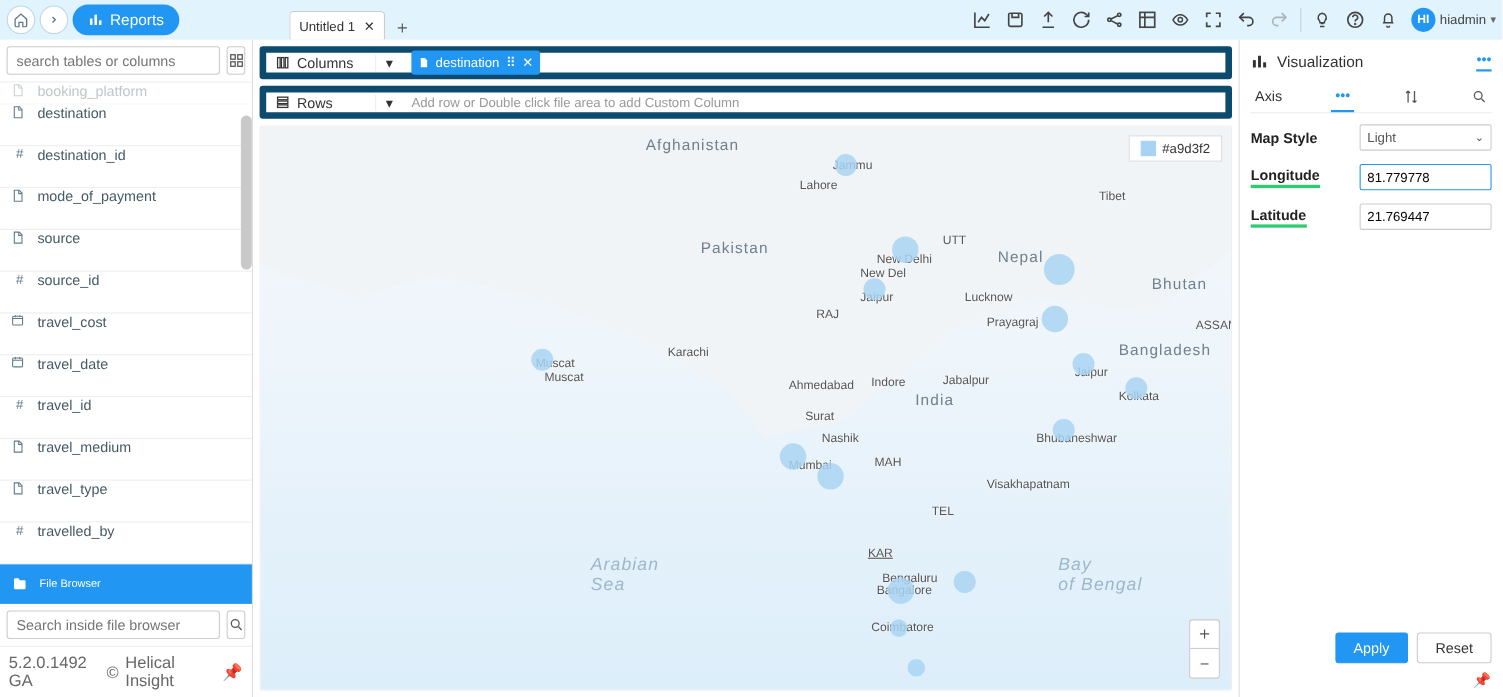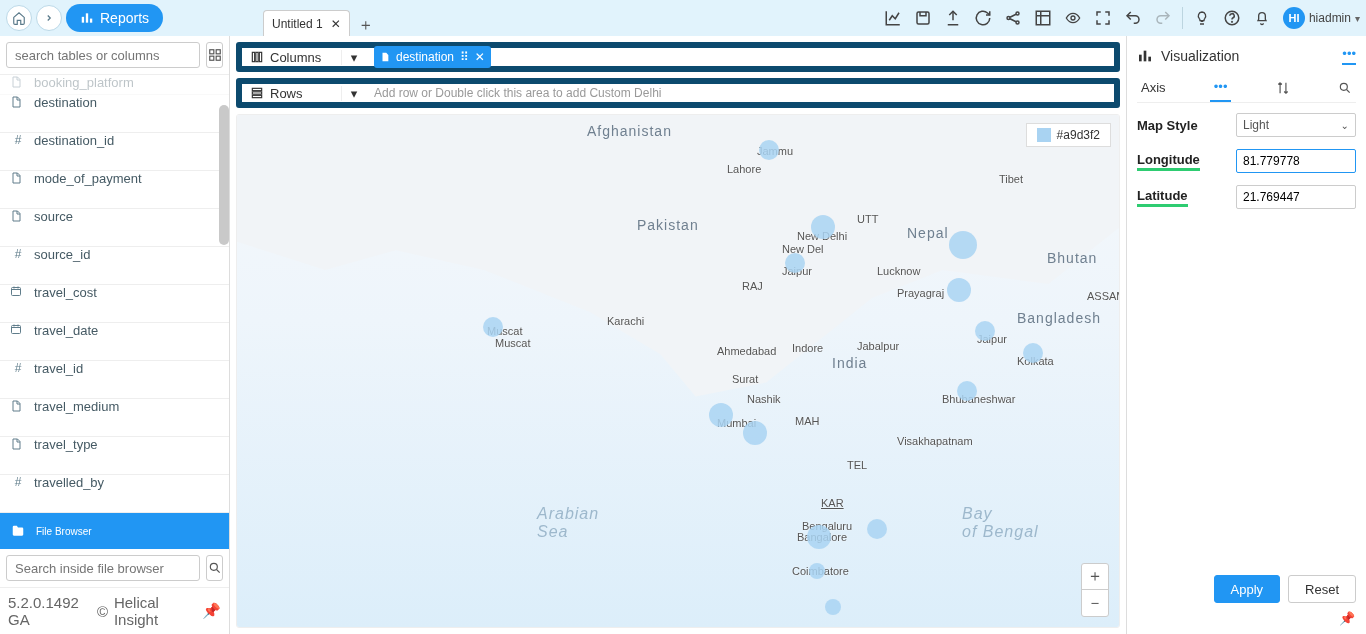--- a/index.html
+++ b/index.html
@@ -371,21 +371,21 @@
         <span>
             <svg width="14" height="14" viewBox="0 0 24 24" fill="none" stroke="#333" stroke-width="2">
               <rect x="4" y="4" width="16" height="4"></rect>
               <rect x="4" y="10" width="16" height="4"></rect>
               <rect x="4" y="16" width="16" height="4"></rect>
             </svg>
           </span>
         <span>Rows</span>
       </div>
       <div class="caret-box">▾</div>
-      <div class="shelf-drop">Add row or Double click this area to add Custom Delhi</div>
+      <div class="shelf-drop">Add row or Double click file area to add Custom Column</div>
     </div>
 
     <div class="map-wrap">
       <div class="map-bg"></div>
 
       <div class="land" style="left:0;top:0;width:100%;height:55%;clip-path:polygon(0 0,100% 0,100% 40%,92% 60%,80% 55%,72% 65%,60% 95%,52% 100%,48% 85%,40% 70%,28% 55%,18% 48%,10% 55%,0 45%);"></div>
       <div id="map-labels">
           <div class="country-label" style="left: 350px; top: 8px;">Afghanistan</div>
           <div class="country-label" style="left: 400px; top: 102px;">Pakistan</div>
           <div class="country-label" style="left: 670px; top: 110px;">Nepal</div>
@@ -415,21 +415,21 @@
           <div class="city-label" style="left: 560px; top: 416px;">Bangalore</div>
           <div class="city-label" style="left: 555px; top: 450px;">Coimbatore</div>
           <div class="city-label" style="left: 250px; top: 210px;">Muscat</div>
           <div class="city-label" style="left: 258px; top: 222px;">Muscat</div>
           <div class="city-label" style="left: 370px; top: 200px;">Karachi</div>
           <div class="city-label" style="left: 762px; top: 58px;">Tibet</div>
           <div class="city-label" style="left: 505px; top: 165px;">RAJ</div>
           <div class="city-label" style="left: 620px; top: 98px;">UTT</div>
           <div class="city-label" style="left: 558px; top: 300px;">MAH</div>
           <div class="city-label" style="left: 610px; top: 344px;">TEL</div>
-          <div class="city-label" style="left: 584px; top: 382px; text-decoration: underline;">KAR</div>
+          <div class="city-label" style="left: 552px; top: 382px; text-decoration: underline;">KAR</div>
           <div class="city-label" style="left: 850px; top: 175px;">ASSAM</div>
           <div class="bubble" style="left: 522px; top: 25px; width: 20px; height: 20px;"></div>
           <div class="bubble" style="left: 574px; top: 100px; width: 24px; height: 24px;"></div>
           <div class="bubble" style="left: 712px; top: 116px; width: 28px; height: 28px;"></div>
           <div class="bubble" style="left: 548px; top: 138px; width: 20px; height: 20px;"></div>
           <div class="bubble" style="left: 710px; top: 163px; width: 24px; height: 24px;"></div>
           <div class="bubble" style="left: 246px; top: 202px; width: 20px; height: 20px;"></div>
           <div class="bubble" style="left: 738px; top: 206px; width: 20px; height: 20px;"></div>
           <div class="bubble" style="left: 786px; top: 228px; width: 20px; height: 20px;"></div>
           <div class="bubble" style="left: 720px; top: 266px; width: 20px; height: 20px;"></div>

